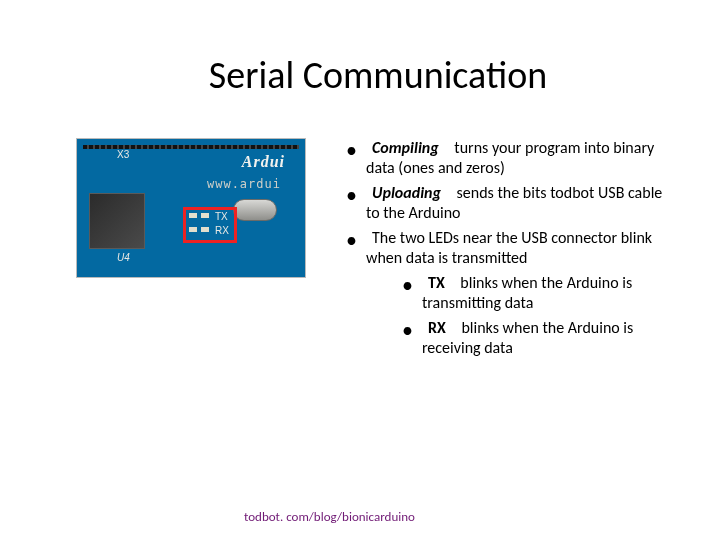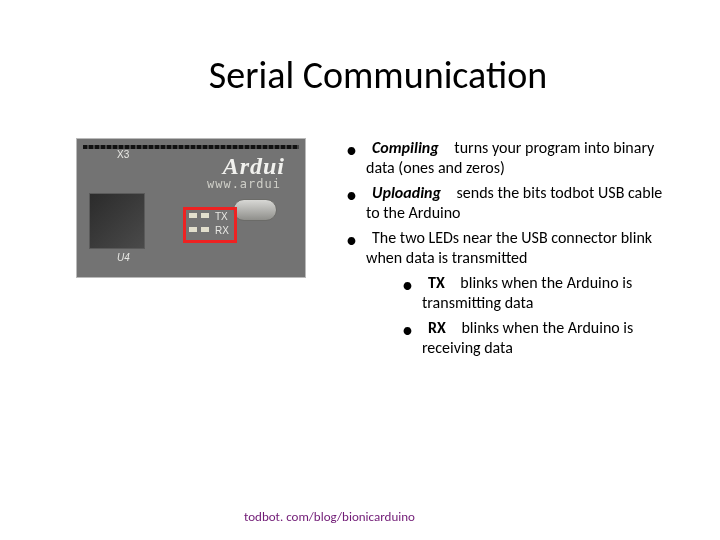--- a/index.html
+++ b/index.html
@@ -26,33 +26,33 @@
   .body-row {
     display: flex;
     gap: 8px;
   }
   .img-col {
     flex: 0 0 230px;
   }
   .pcb {
     width: 230px;
     height: 140px;
-    background: #737373;
+    background: #0369a1;
     position: relative;
     overflow: hidden;
     border: 1px solid #bababa;
   }
   .silks {
     position: absolute;
     color: #e8e8e4;
     font-family: Arial, sans-serif;
     font-size: 10px;
   }
   .x3 { top: 4px; left: 34px; }
-  .ardu { top: 8px; right: 14px; font-family: 'Brush Script MT', cursive; font-size: 24px; font-style: italic; font-weight: bold; letter-spacing: 1px; color: #f1f1ee; }
+  .ardu { top: 8px; right: 14px; font-family: 'Brush Script MT', cursive; font-size: 16px; font-style: italic; font-weight: bold; letter-spacing: 1px; color: #f1f1ee; }
   .url { top: 32px; right: 18px; font-family: monospace; font-size: 12px; letter-spacing: 1px; color: #cfcfc8; }
   .u4 { bottom: 8px; left: 34px; font-style: italic; }
   .redbox {
     position: absolute;
     top: 62px;
     left: 100px;
     width: 54px;
     height: 36px;
     border: 3px solid #ee2222;
   }

